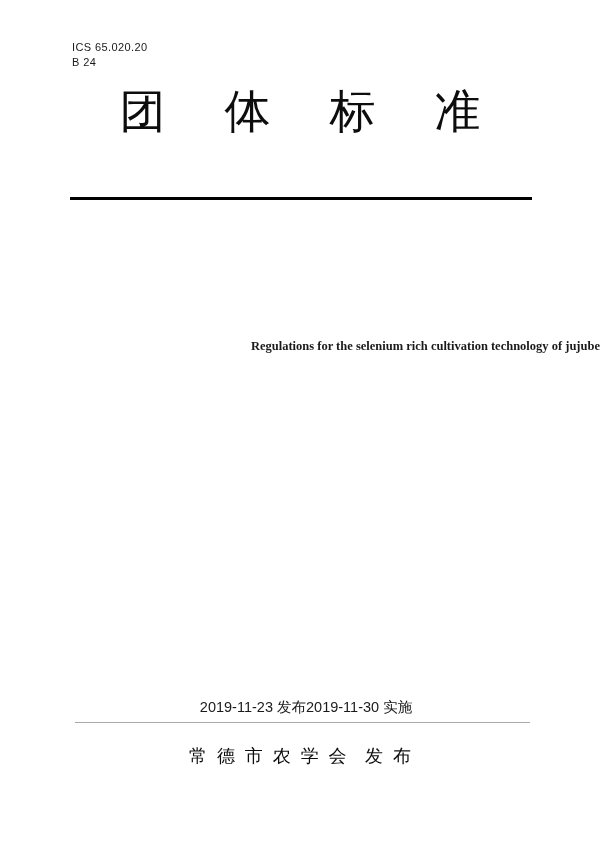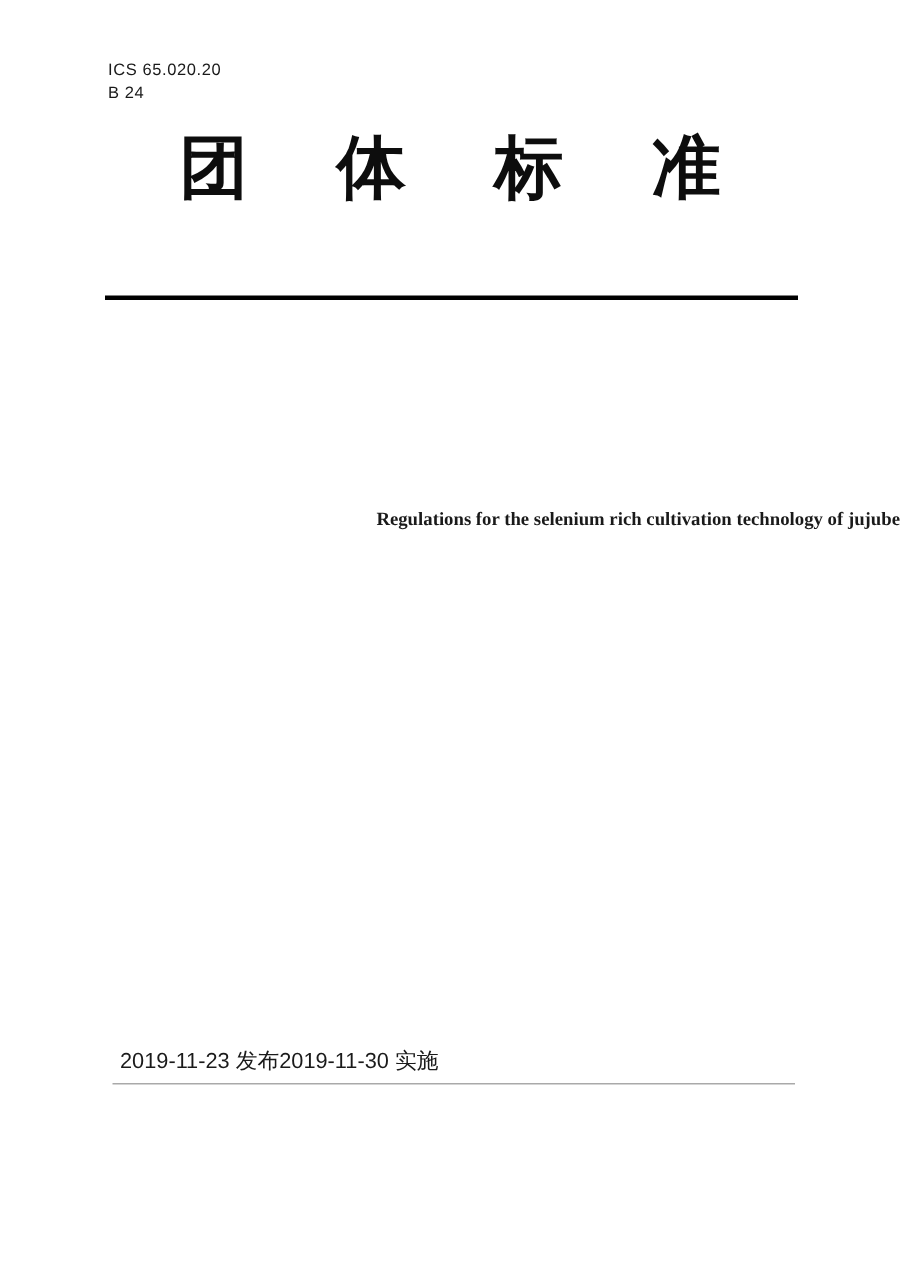--- a/index.html
+++ b/index.html
@@ -27,21 +27,21 @@
     color: #1a1a1a;
   }
   .doc-type {
     position: absolute;
     top: 85px;
     left: 0;
     width: 600px;
     text-align: center;
     font-size: 46px;
     line-height: 52px;
-    font-weight: 700;
+    font-weight: 400;
     color: #0d0d0d;
     white-space: nowrap;
   }
   .doc-type .spread {
     letter-spacing: 59px;
     margin-right: -59px;
   }
   .std-number {
     position: absolute;
     top: 161px;
@@ -83,21 +83,21 @@
     font-weight: 700;
     font-size: 12.5px;
     color: #1a1a1a;
   }
   .dates-row {
     position: absolute;
     top: 698px;
     left: 80px;
     width: 452px;
     display: flex;
-    justify-content: flex-start;
+    justify-content: center;
     font-size: 14.5px;
     color: #1a1a1a;
     white-space: nowrap;
   }
   .rule-thin {
     position: absolute;
     top: 722px;
     left: 75px;
     width: 455px;
     height: 1px;
@@ -148,14 +148,18 @@
       <span>发布</span>
     </div>
     <div>
       <span>2019-11-30</span>
       <span>实施</span>
     </div>
   </div>
 
   <div class="rule-thin"></div>
 
+  <div class="publisher">
+    <span class="org">常德市农学会</span>
+    <span class="action">发布</span>
+  </div>
 
 </div>
 
 </body></html>

